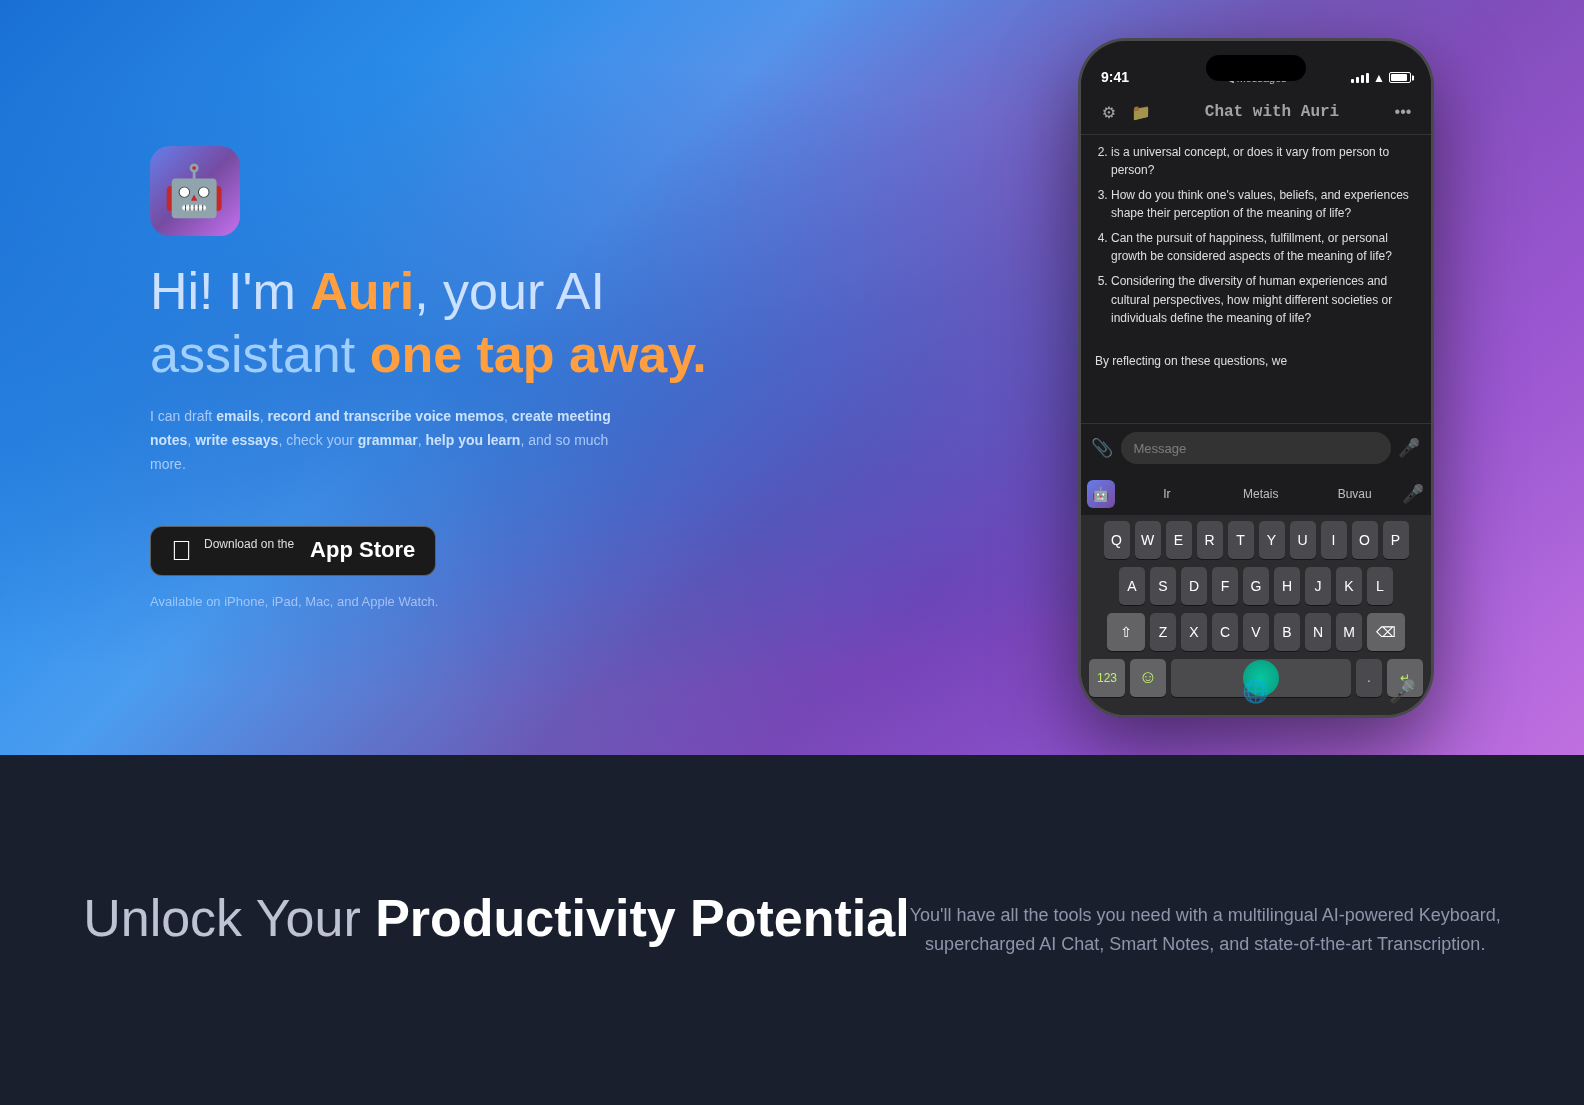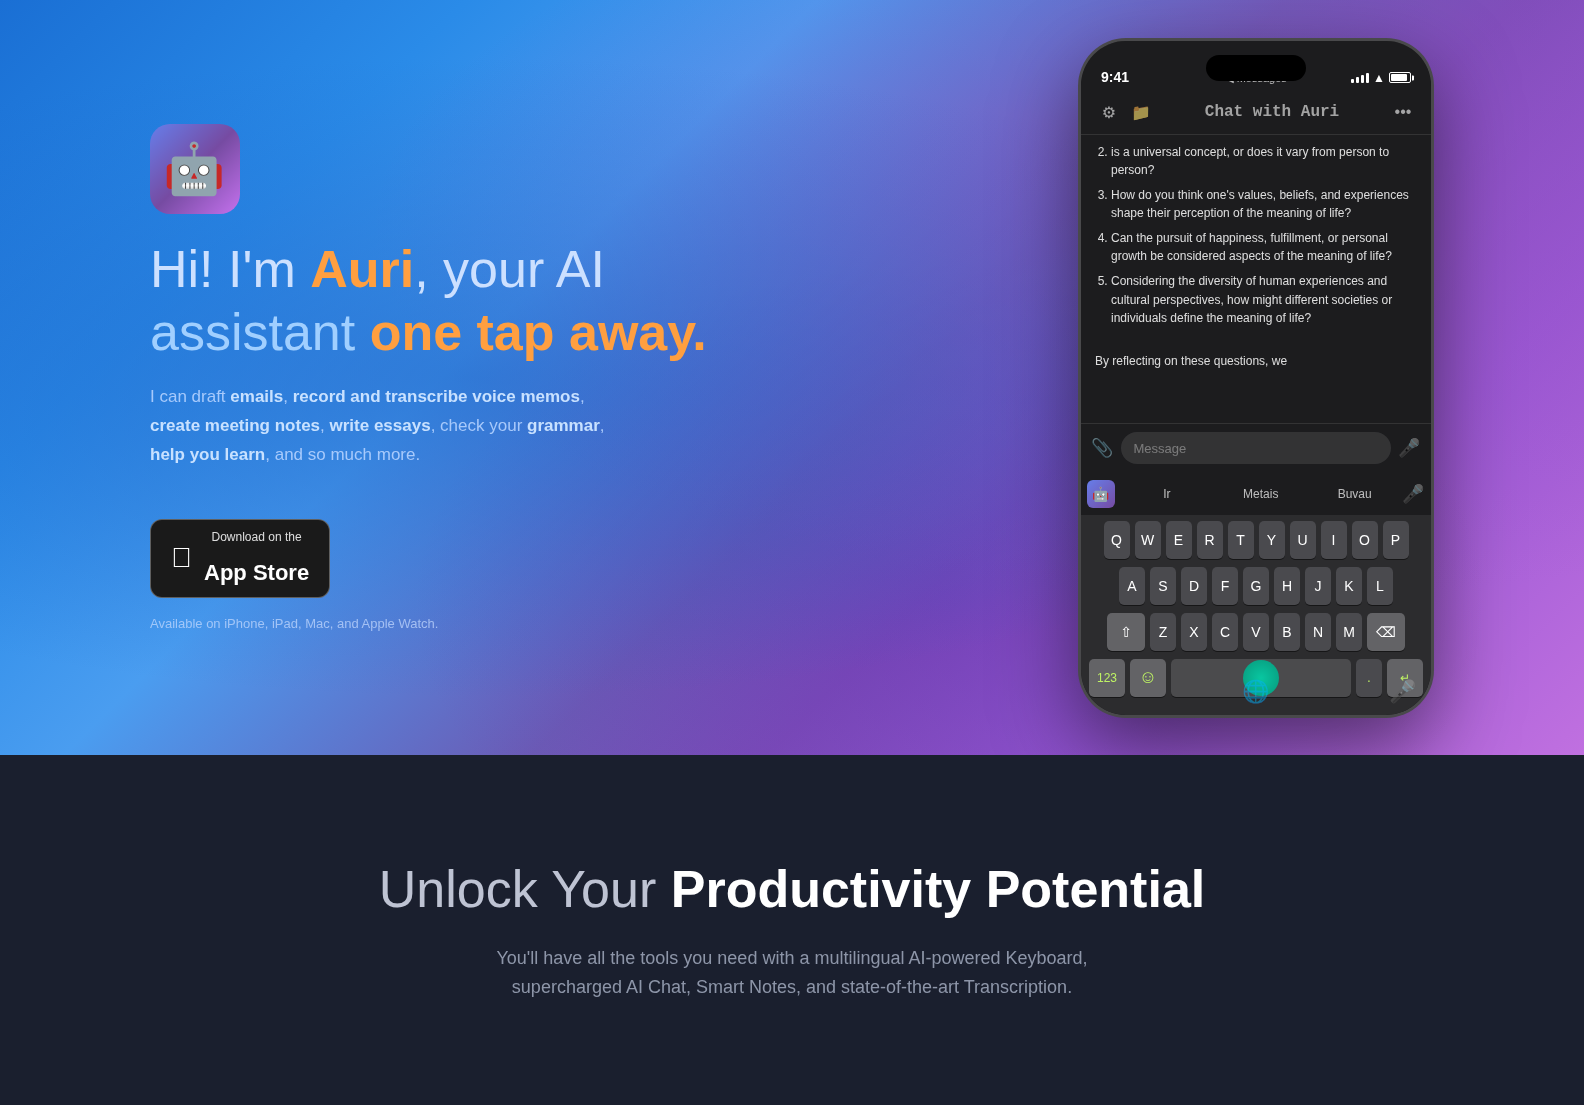--- a/index.html
+++ b/index.html
@@ -69,21 +69,21 @@
       color: #a0cfff;
       font-weight: 300;
     }
 
     .hero-title .highlight3 {
       color: #ff9f40;
       font-weight: 600;
     }
 
     .hero-subtitle {
-      font-size: 17px;
+      font-size: 14px;
       font-weight: 300;
       line-height: 1.7;
       color: rgba(180,210,255,0.9);
       margin-bottom: 49px;
       max-width: 480px;
     }
 
     .hero-subtitle .bold { font-weight: 700; color: rgba(200,225,255,1); }
 
     .app-store-btn {
@@ -100,21 +100,20 @@
       margin-bottom: 12px;
     }
 
     .apple-icon {
       font-size: 28px;
       line-height: 1;
     }
 
     .btn-text {
       display: flex;
-      flex-direction: column;
       gap: 16px;
     }
 
     .btn-text-top {
       font-size: 12px;
       font-weight: 400;
       color: rgba(255,255,255,0.85);
       line-height: 1.2;
     }
 
@@ -482,21 +481,21 @@
       border-radius: 50%;
       opacity: 0.9;
     }
 
     
     .bottom-section {
       width: 100%;
       height: 350px;
       background: #1a1f2e;
       display: flex;
-      flex-direction: column;
+      flex-direction: row;
       align-items: center;
       justify-content: center;
       padding: 40px 20px;
     }
 
     .bottom-title {
       font-size: 52px;
       font-weight: 300;
       color: rgba(220,225,240,0.85);
       text-align: center;

